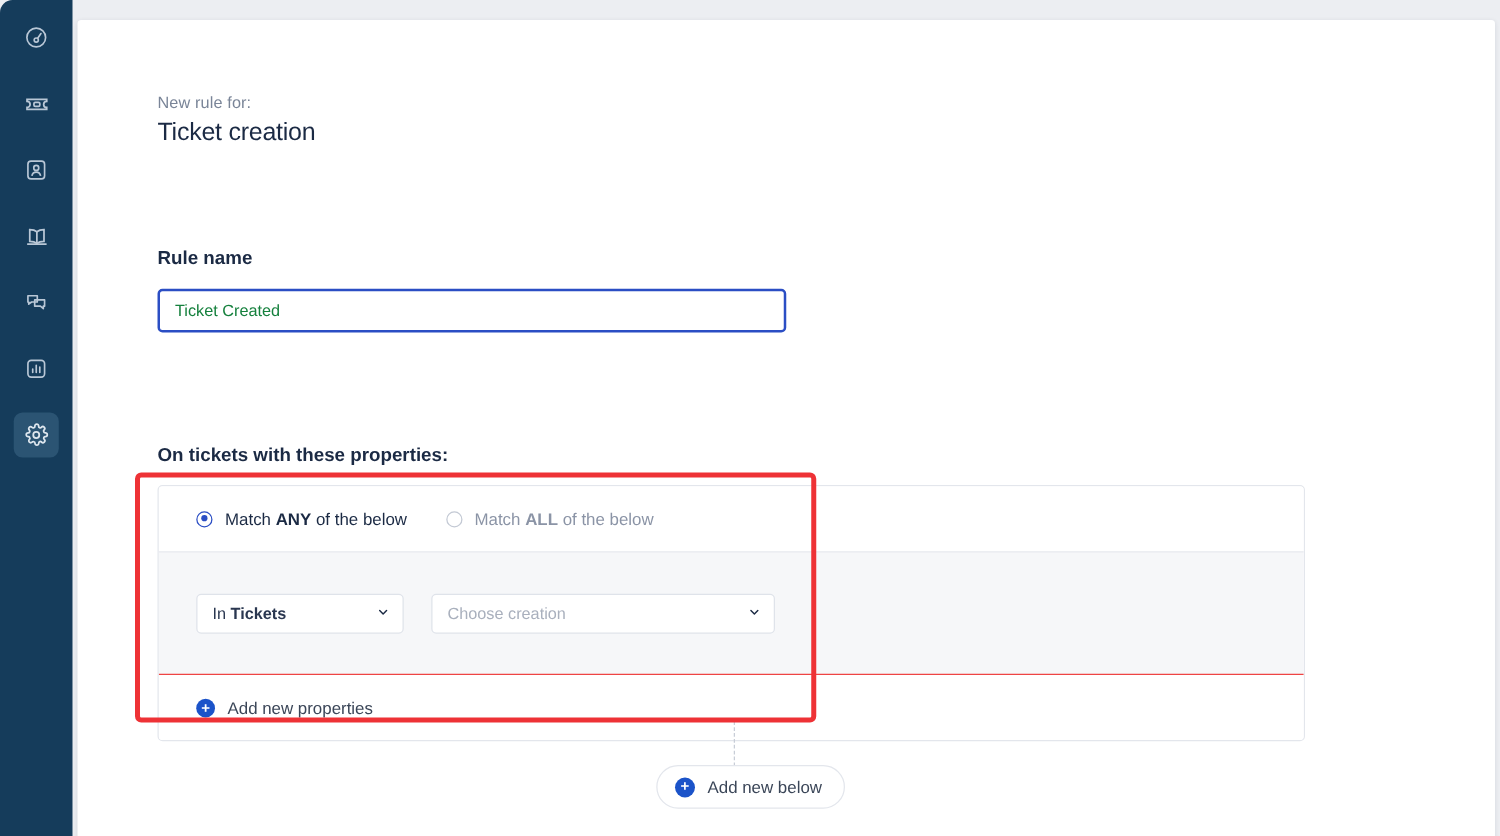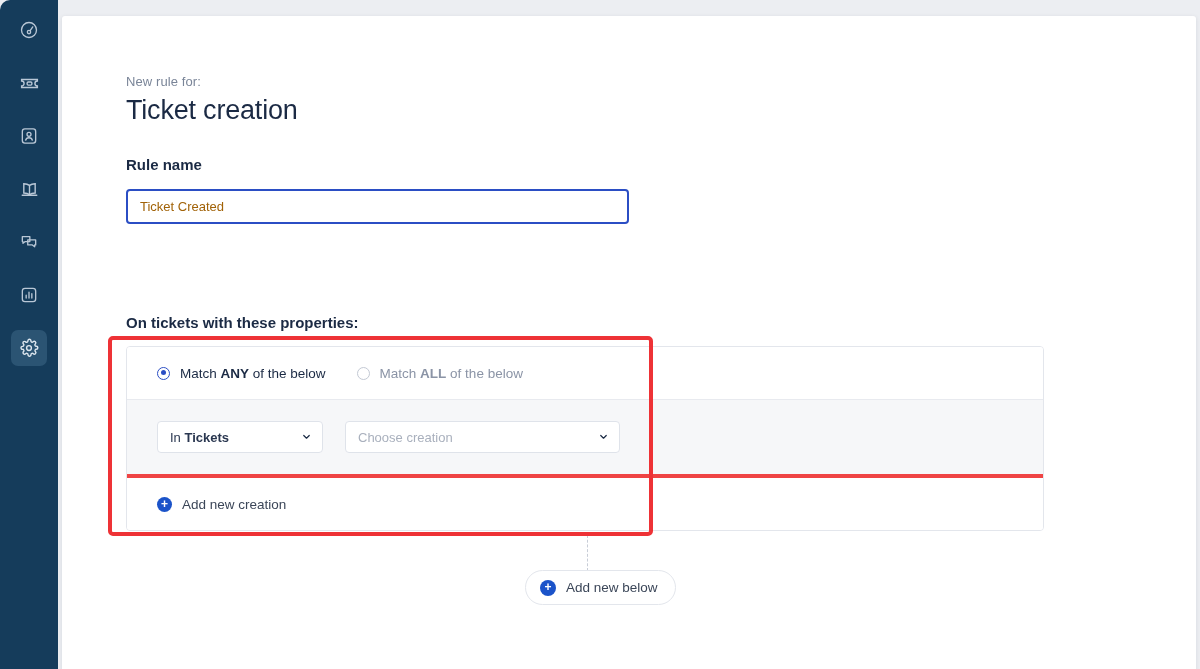--- a/index.html
+++ b/index.html
@@ -59,47 +59,47 @@
     padding: 58px 0 0 64px;
   }
 
   .eyebrow {
     font-size: 13px;
     color: #7a8598;
     letter-spacing: 0.1px;
     margin: 0 0 6px 0;
   }
   .page-title {
-    font-size: 27px;
+    font-size: 20px;
     font-weight: 400;
     color: #1b2a44;
     margin: 0;
     letter-spacing: -0.2px;
   }
 
   .section-label {
     font-size: 15px;
     font-weight: 700;
     color: #1b2a44;
     margin: 0;
   }
 
-  .rule-name-label { margin-top: 30px; }
+  .rule-name-label { margin-top: 80px; }
 
   .text-input {
     margin-top: 16px;
     width: 503px; height: 35px;
     border: 2px solid #2b4ec4;
     border-radius: 4px;
     background: #fff;
     display: flex;
     align-items: center;
     padding: 0 12px;
     font-size: 13px;
-    color: #a16207;
+    color: #15803d;
     cursor: text;
   }
 
   .props-label { margin-top: 90px; }
 
   
   .filter-wrap {
     position: relative;
     margin-top: 15px;
     width: 918px;
@@ -147,22 +147,22 @@
     background: #2b4ec4;
     box-shadow: 0 0 0 1.5px #fff;
   }
   .radio-opt .txt { color: #1b2a44; }
   .radio-opt.off .txt { color: #8b94a6; }
   .radio-opt .txt b { font-weight: 700; text-align: center; }
 
   .row-conditions {
     background: #f6f7f9;
     border-top: 1px solid #e8eaef;
-    border-bottom: 4px solid #ef4444;
-    height: 79px;
+    border-bottom: 1px solid #ef4444;
+    height: 99px;
     display: flex;
     align-items: center;
     padding-left: 30px;
   }
   .select {
     height: 32px;
     border: 1px solid #dfe3ea;
     border-radius: 4px;
     background: #fff;
     display: flex;
@@ -344,21 +344,21 @@
               <span class="chev">
                 <svg width="11" height="11" viewBox="0 0 16 16" fill="none" stroke="#1b2a44" stroke-width="1.7" stroke-linecap="round" stroke-linejoin="round">
                     <path d="M4 6.5 8 10.5 12 6.5"></path>
                   </svg>
               </span>
             </div>
           </div>
 
           <div class="row-add">
             <span class="plus-ico">+</span>
-            <span class="lbl">Add new creation</span>
+            <span class="lbl">Add new properties</span>
           </div>
 
         </div>
 
         <div class="highlight-box"></div>
 
         <div class="connector"></div>
 
         <div class="add-filter-btn">
           <span class="plus-ico">+</span>

